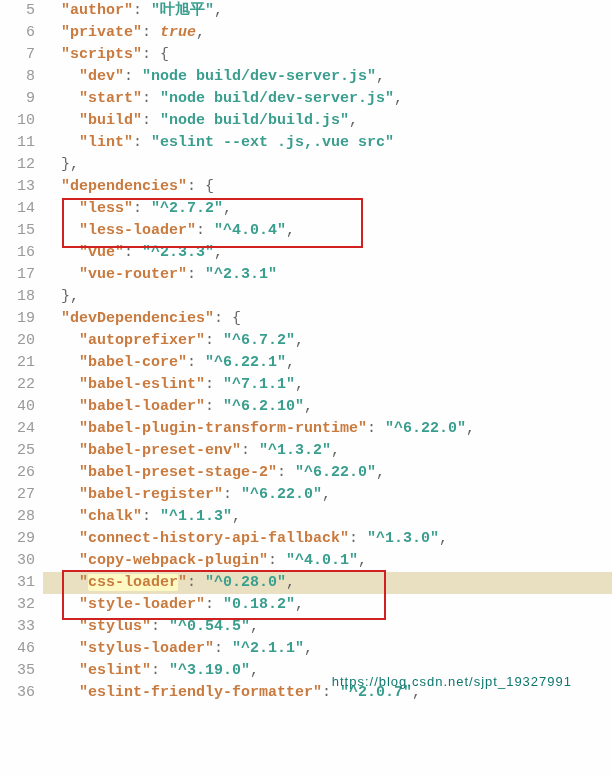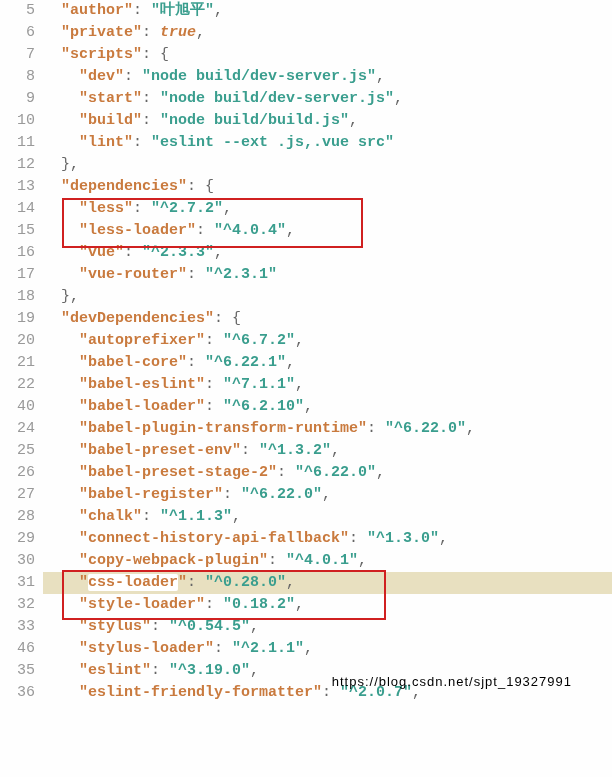--- a/index.html
+++ b/index.html
@@ -57,28 +57,28 @@
     .brace {
       color: #666;
     }
     .red-box {
       position: absolute;
       border: 2px solid #d02020;
       pointer-events: none;
       z-index: 10;
     }
     .search-hit {
-      background: #ffffff;
+      background: #fef9c3;
       border-radius: 2px;
     }
     .watermark {
       position: absolute;
       bottom: 15px;
       right: 40px;
-      color: #000000;
+      color: #0f766e;
       font-size: 13px;
       font-family: sans-serif;
       z-index: 5;
       letter-spacing: 1px;
     }
   </style>
 </head>
 <body>
 
 <div class="editor">

